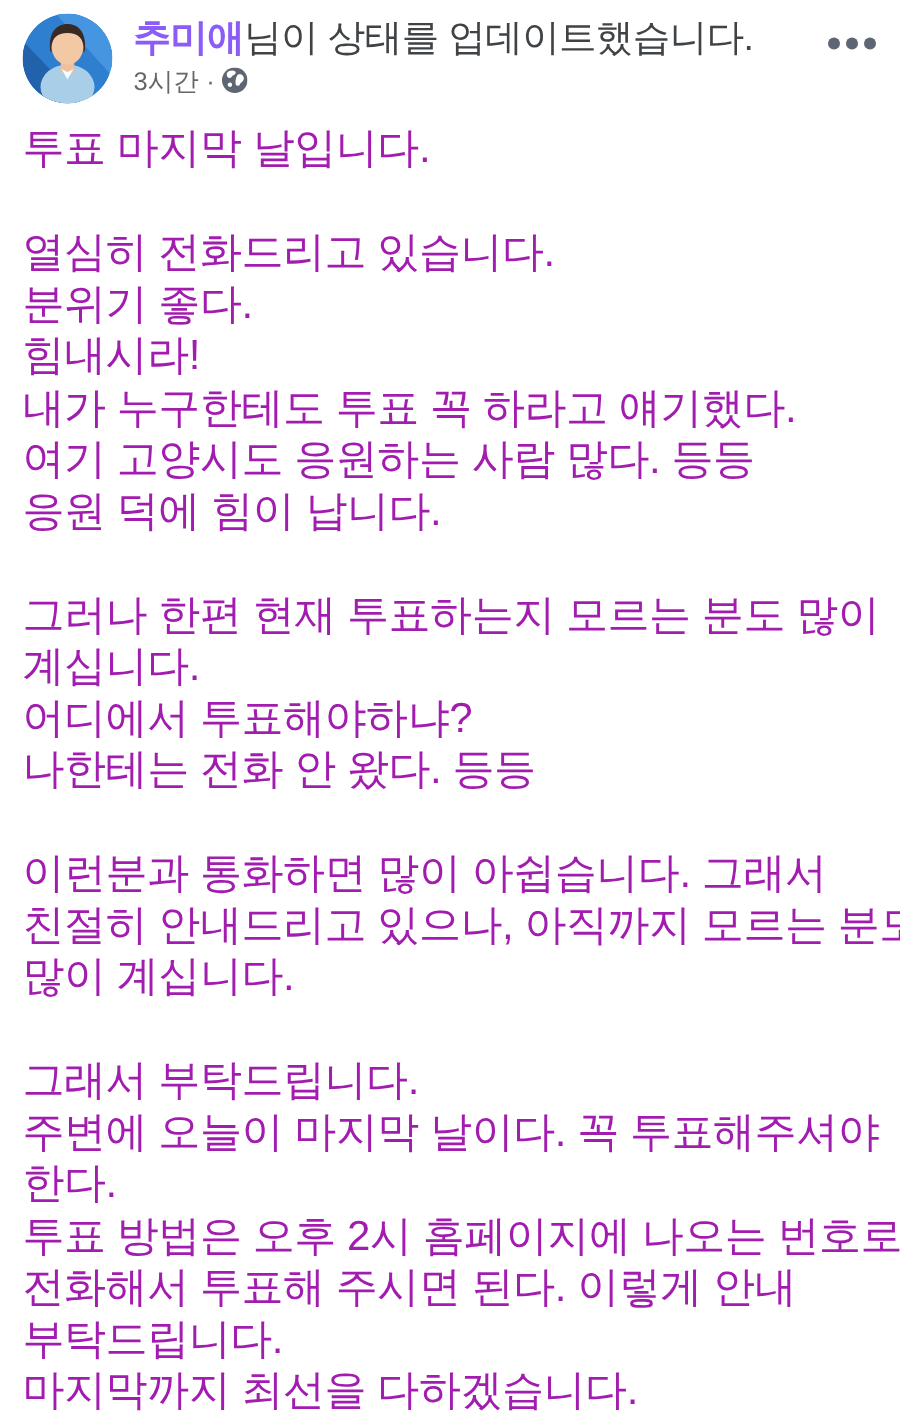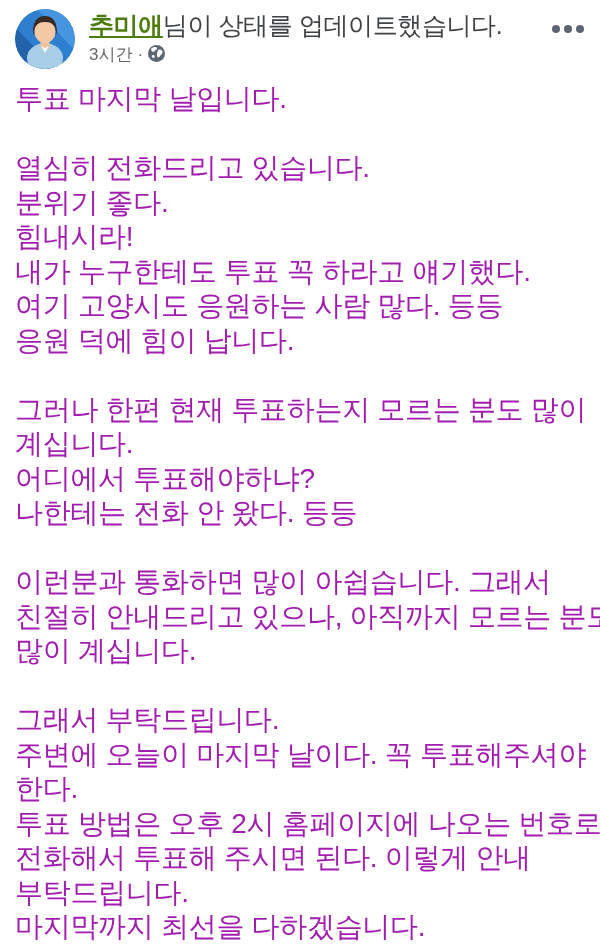--- a/index.html
+++ b/index.html
@@ -43,23 +43,22 @@
   }
   .title {
     font-size: 25px;
     line-height: 31px;
     color: #404346;
     white-space: nowrap;
     letter-spacing: -0.4px;
   }
   .author {
     font-weight: bold;
-    color: #4d7c0f;
+    color: #8b5cf6;
     cursor: pointer;
-    text-decoration: underline;
   }
   .meta {
     margin-top: 4px;
     font-size: 17px;
     line-height: 20px;
     color: #65676b;
     display: flex;
     align-items: flex-start;
     gap: 5px;
   }

